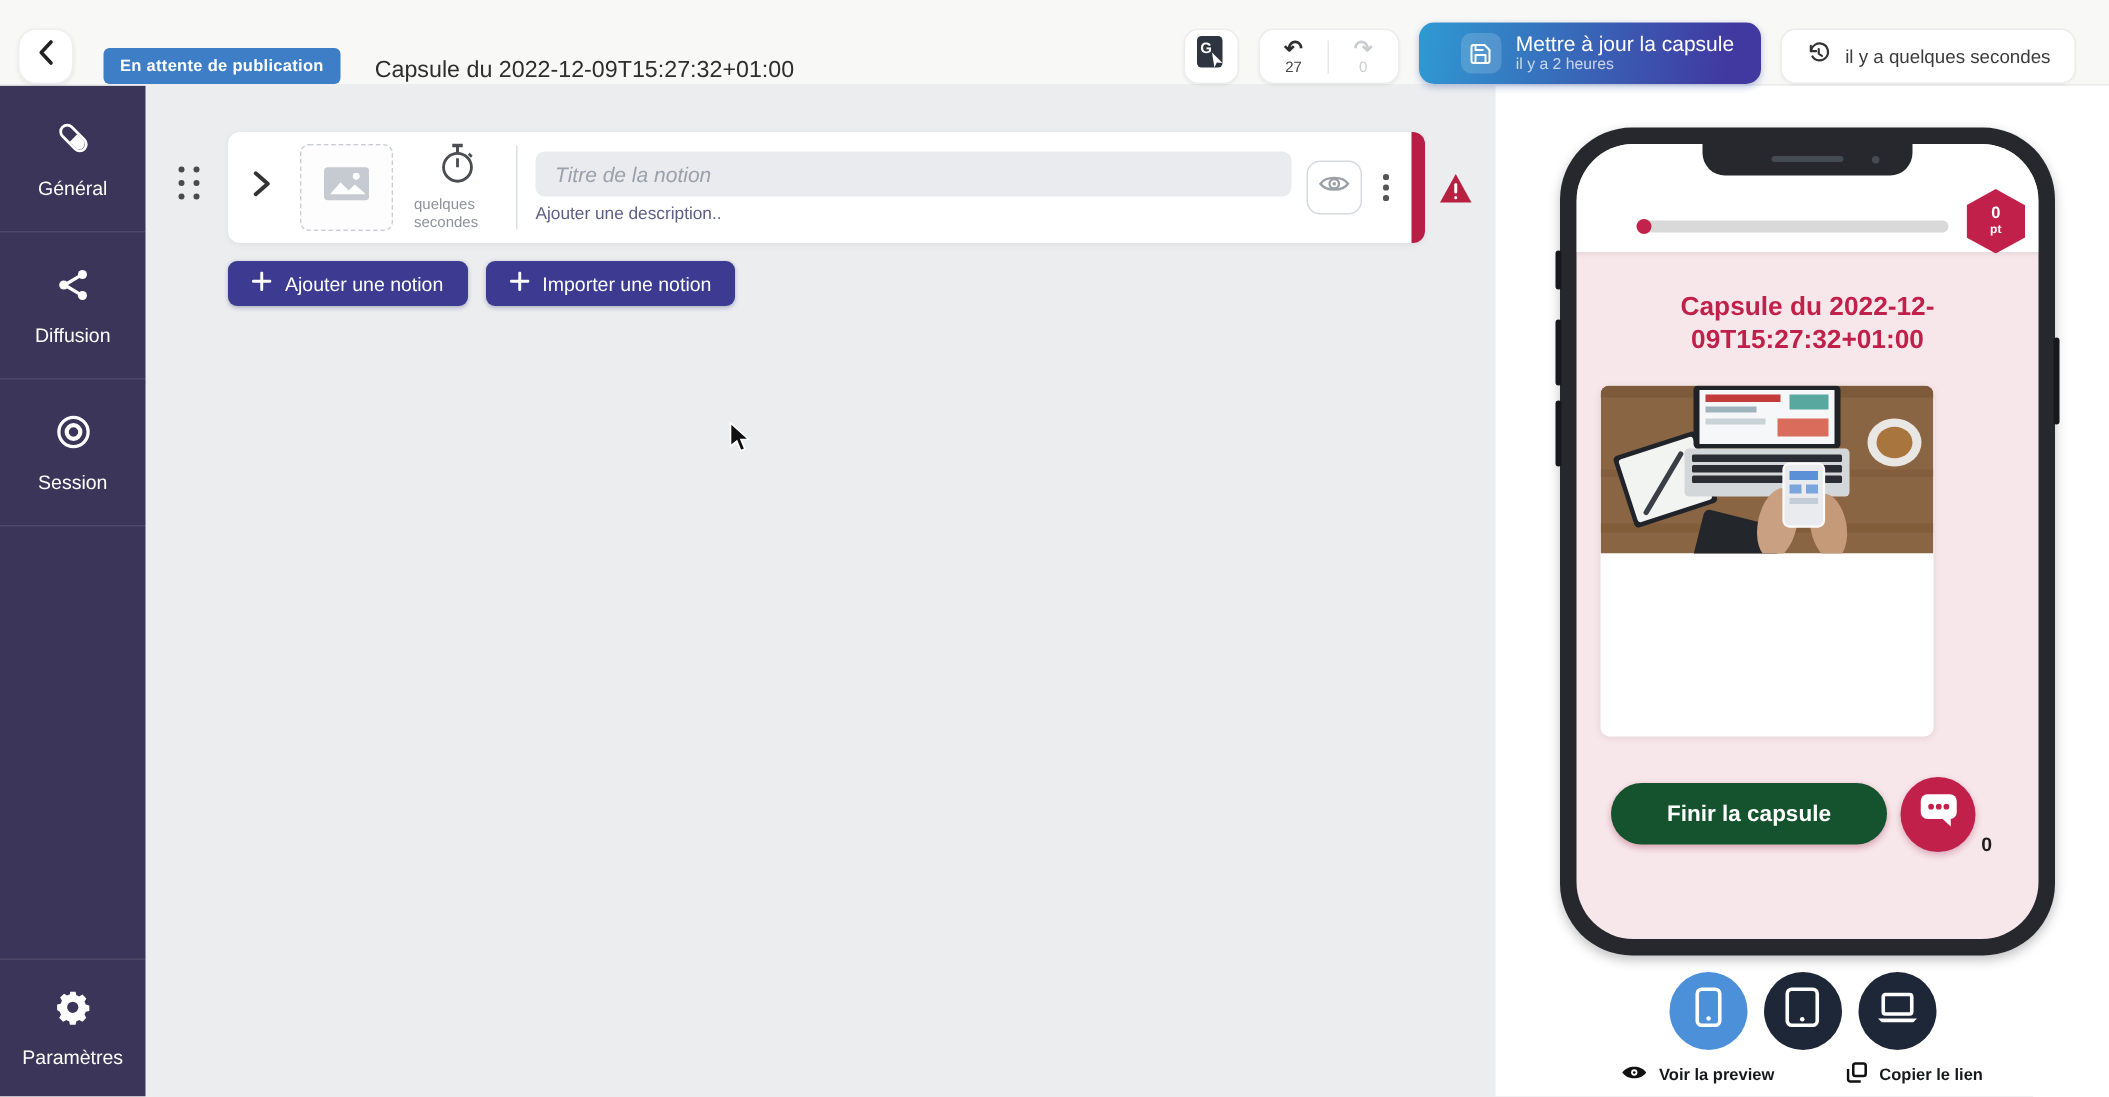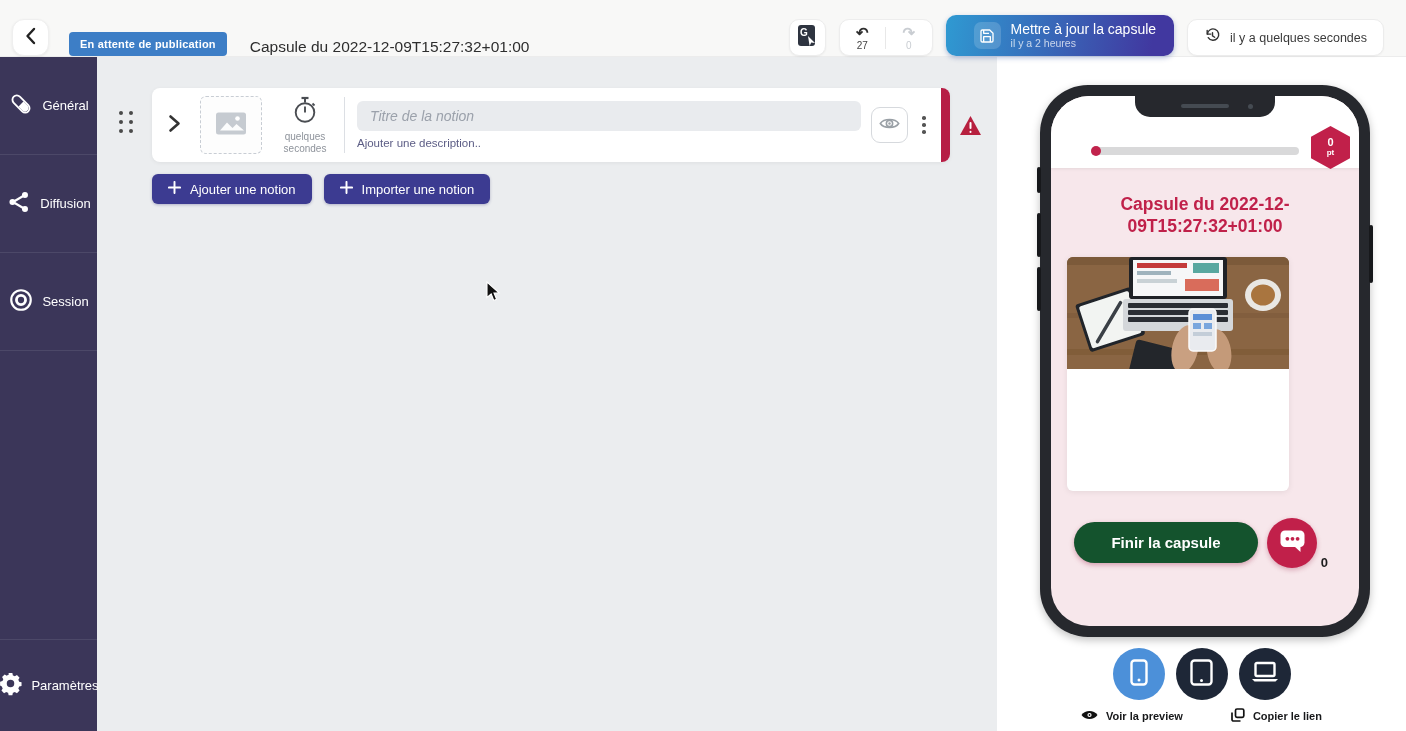--- a/index.html
+++ b/index.html
@@ -34,39 +34,39 @@
   .update-txt { display:flex; flex-direction:column; align-items:flex-start; }
   .update-label { color:#fff; font-size:14px; font-weight:500; line-height:1.15; }
   .update-sub { color:rgba(255,255,255,.72); font-size:10.5px; line-height:1.2; }
   .saved-btn { margin-left:13px; height:37px; background:#fff; border:1px solid #ececec; border-radius:10px;
                display:flex; align-items:center; gap:9px; padding:0 16px; cursor:pointer;
                box-shadow:0 1px 2px rgba(0,0,0,.04); }
   .saved-label { font-size:12.5px; color:#3b3b3b; }
 
   
   .sidebar { position:absolute; top:57px; left:0; bottom:0; width:97px; background:#3b3659; z-index:10; }
-  .side-item { height:98px; display:flex; flex-direction:row; align-items:center; justify-content:center;
+  .side-item { height:98px; display:flex; flex-direction:column; align-items:center; justify-content:center;
                gap:8px; cursor:pointer; border-bottom:1px solid rgba(255,255,255,.09); }
   .side-item span.lbl { color:#fff; font-size:13px; }
   .side-item.bottom { position:absolute; bottom:0; left:0; right:0; height:92px;
                       border-bottom:none; border-top:1px solid rgba(255,255,255,.09); }
 
   
   .main { position:absolute; top:57px; left:97px; width:900px; bottom:0; background:#ebedef; }
   .drag-handle { position:absolute; left:22px; top:54px; display:grid; grid-template-columns:4px 4px;
                  gap:5px 6px; cursor:grab; }
   .drag-handle i { width:4px; height:4px; border-radius:50%; background:#4a4a4a; }
   .notion-card { position:absolute; left:55px; top:31px; width:798px; height:74px; background:#fff;
                  border-radius:8px; box-shadow:0 1px 4px rgba(0,0,0,.06);
                  display:flex; align-items:center; padding-left:16px; }
   .chevron-btn { width:16px; display:flex; align-items:center; cursor:pointer; }
   .media-slot { margin-left:16px; width:62px; height:58px; border:1.5px dashed #c8cdd4; border-radius:6px;
                 background:#fdfdfd; display:flex; align-items:center; justify-content:center; cursor:pointer; }
   .timer-col { margin-left:10px; width:66px; display:flex; flex-direction:column; align-items:center; }
-  .timer-label { margin-top:3px; font-size:10px; color:#8e939b; text-align:center; line-height:1.2; width:58px; }
+  .timer-label { margin-top:3px; font-size:10px; color:#8e939b; line-height:1.2; width:58px; }
   .v-div { width:1px; height:56px; background:#dcdfe4; margin:0 6px 0 6px; }
   .title-col { flex:1; padding:0 10px 0 6px; display:flex; flex-direction:column; }
   .title-input { width:100%; height:30px; background:#e9ebee; border:none; border-radius:6px;
                  padding:0 13px; font-size:14px; font-family:"Liberation Sans",sans-serif; color:#333; }
   .title-input::placeholder { color:#9ba1ab; font-style:italic; }
   .desc-link { margin-top:6px; font-size:11.5px; color:#5c5d85; cursor:pointer; }
   .eye-btn { width:37px; height:36px; border:1px solid #d6d9dd; border-radius:9px; background:#fff;
              display:flex; align-items:center; justify-content:center; cursor:pointer; margin-right:8px; }
   .kebab { width:16px; display:flex; flex-direction:column; align-items:center; gap:3.5px; cursor:pointer; margin-right:18px; }
   .kebab i { width:3.5px; height:3.5px; border-radius:50%; background:#555; }

